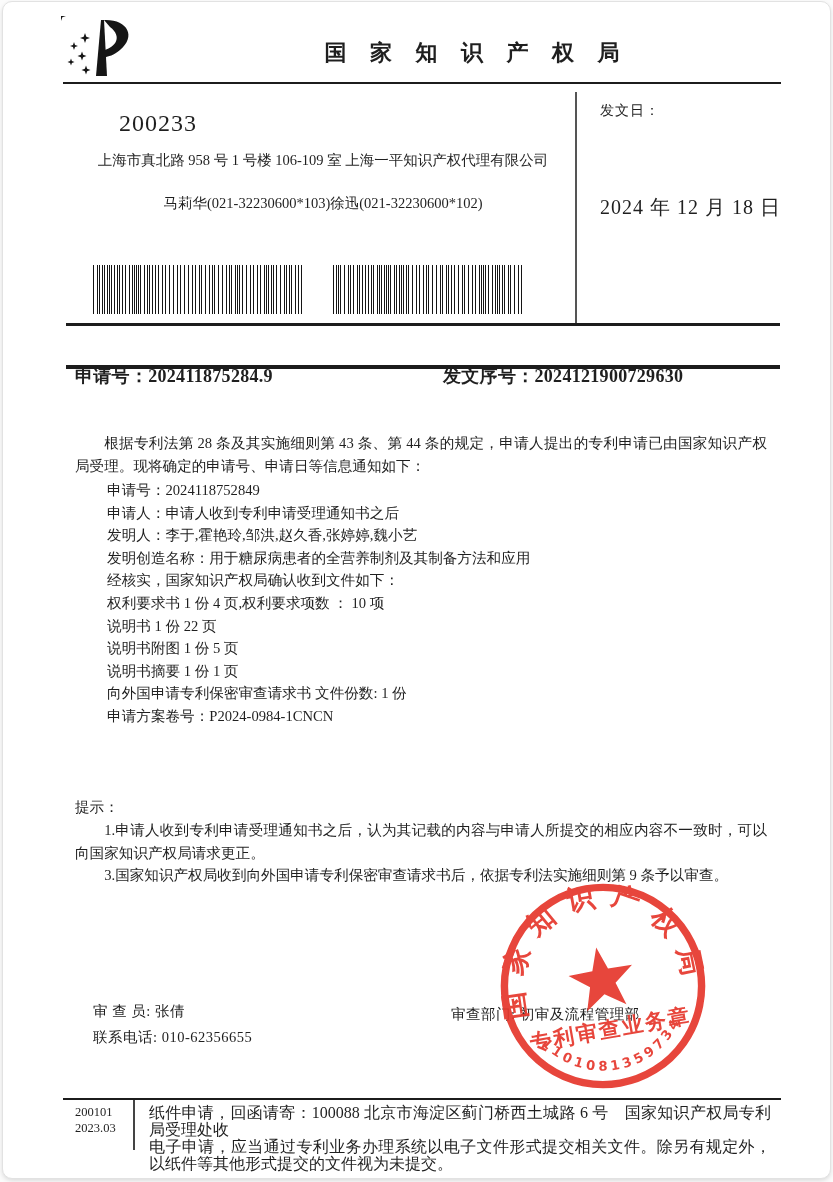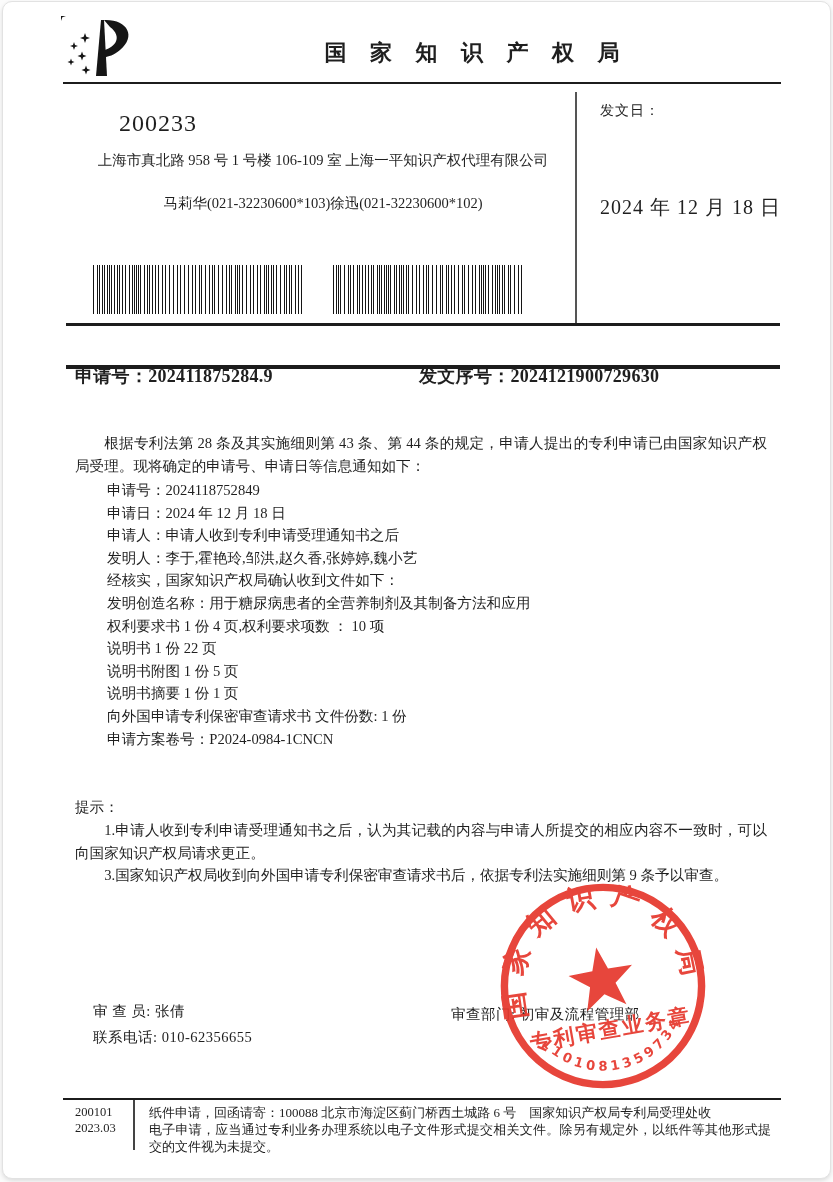--- a/index.html
+++ b/index.html
@@ -28,21 +28,21 @@
   .details div{padding-left:2.2em;}
   .tips{top:794px;line-height:22.3px;}
   .tips .tip{text-indent:2em;text-align:justify;margin:0;}
   .tips-label{margin-bottom:1px;}
   
   .sig{font-size:14.5px;letter-spacing:.5px;}
   
   .stamp{left:492px;top:878px;width:216px;height:212px;transform:rotate(-10deg);opacity:.92;}
   
   .foot-codes{left:72px;top:1102px;font-size:12.5px;line-height:16px;}
-  .foot-text{left:146px;top:1102px;width:622px;font-size:13px;line-height:17px;text-align:justify;}
+  .foot-text{left:146px;top:1102px;width:622px;font-size:16px;line-height:17px;text-align:justify;}
 </style>
 </head>
 <body>
 
 <div class="page">
 
   <svg class="abs" style="left:58px;top:14px;" width="88" height="66" viewBox="0 0 88 66">
     <g fill="#161616">
       <polygon points="40,4 35,60 46,60 43,4"></polygon>
       <path d="M43,4 C66,3 76,20 59,34 C53,39 47,41 44,41 L44,34 C54,31 62,21 49,11 Z"></path>
@@ -68,35 +68,34 @@
   <div class="abs issue-date">2024 年 12 月 18 日</div>
 
   <div class="barcode" style="left:90px;width:212px;"><i style="width:1px;margin-right:3px"></i><i style="width:1px;margin-right:1px"></i><i style="width:1px;margin-right:2px"></i><i style="width:1px;margin-right:1px"></i><i style="width:1px;margin-right:2px"></i><i style="width:1px;margin-right:1px"></i><i style="width:1px;margin-right:1px"></i><i style="width:1px;margin-right:2px"></i><i style="width:1px;margin-right:2px"></i><i style="width:1px;margin-right:1px"></i><i style="width:1px;margin-right:2px"></i><i style="width:1px;margin-right:2px"></i><i style="width:1px;margin-right:3px"></i><i style="width:1px;margin-right:2px"></i><i style="width:1px;margin-right:1px"></i><i style="width:1px;margin-right:1px"></i><i style="width:1px;margin-right:1px"></i><i style="width:1px;margin-right:1px"></i><i style="width:1px;margin-right:3px"></i><i style="width:1px;margin-right:2px"></i><i style="width:1px;margin-right:1px"></i><i style="width:1px;margin-right:2px"></i><i style="width:1px;margin-right:2px"></i><i style="width:1px;margin-right:2px"></i><i style="width:1px;margin-right:3px"></i><i style="width:1px;margin-right:2px"></i><i style="width:1px;margin-right:3px"></i><i style="width:1px;margin-right:3px"></i><i style="width:1px;margin-right:3px"></i><i style="width:1px;margin-right:2px"></i><i style="width:1px;margin-right:3px"></i><i style="width:1px;margin-right:3px"></i><i style="width:1px;margin-right:3px"></i><i style="width:1px;margin-right:2px"></i><i style="width:1px;margin-right:3px"></i><i style="width:1px;margin-right:1px"></i><i style="width:1px;margin-right:3px"></i><i style="width:1px;margin-right:3px"></i><i style="width:1px;margin-right:2px"></i><i style="width:1px;margin-right:1px"></i><i style="width:1px;margin-right:3px"></i><i style="width:1px;margin-right:3px"></i><i style="width:1px;margin-right:3px"></i><i style="width:1px;margin-right:2px"></i><i style="width:1px;margin-right:1px"></i><i style="width:1px;margin-right:3px"></i><i style="width:1px;margin-right:1px"></i><i style="width:1px;margin-right:1px"></i><i style="width:1px;margin-right:2px"></i><i style="width:1px;margin-right:3px"></i><i style="width:1px;margin-right:3px"></i><i style="width:1px;margin-right:2px"></i><i style="width:1px;margin-right:3px"></i><i style="width:1px;margin-right:2px"></i><i style="width:1px;margin-right:3px"></i><i style="width:1px;margin-right:1px"></i><i style="width:1px;margin-right:1px"></i><i style="width:1px;margin-right:2px"></i><i style="width:1px;margin-right:1px"></i><i style="width:1px;margin-right:2px"></i><i style="width:1px;margin-right:3px"></i><i style="width:1px;margin-right:3px"></i><i style="width:1px;margin-right:1px"></i><i style="width:1px;margin-right:2px"></i><i style="width:1px;margin-right:1px"></i><i style="width:1px;margin-right:3px"></i><i style="width:1px;margin-right:2px"></i><i style="width:1px;margin-right:2px"></i><i style="width:1px;margin-right:1px"></i></div>
   <div class="barcode" style="left:330px;width:192px;"><i style="width:1px;margin-right:2px"></i><i style="width:1px;margin-right:1px"></i><i style="width:1px;margin-right:1px"></i><i style="width:1px;margin-right:3px"></i><i style="width:1px;margin-right:3px"></i><i style="width:1px;margin-right:1px"></i><i style="width:1px;margin-right:2px"></i><i style="width:1px;margin-right:3px"></i><i style="width:1px;margin-right:1px"></i><i style="width:1px;margin-right:2px"></i><i style="width:1px;margin-right:2px"></i><i style="width:1px;margin-right:2px"></i><i style="width:1px;margin-right:2px"></i><i style="width:1px;margin-right:1px"></i><i style="width:1px;margin-right:3px"></i><i style="width:1px;margin-right:1px"></i><i style="width:1px;margin-right:1px"></i><i style="width:1px;margin-right:2px"></i><i style="width:1px;margin-right:1px"></i><i style="width:1px;margin-right:1px"></i><i style="width:1px;margin-right:1px"></i><i style="width:1px;margin-right:3px"></i><i style="width:1px;margin-right:1px"></i><i style="width:1px;margin-right:2px"></i><i style="width:1px;margin-right:1px"></i><i style="width:1px;margin-right:1px"></i><i style="width:1px;margin-right:2px"></i><i style="width:1px;margin-right:1px"></i><i style="width:1px;margin-right:3px"></i><i style="width:1px;margin-right:3px"></i><i style="width:1px;margin-right:2px"></i><i style="width:1px;margin-right:3px"></i><i style="width:1px;margin-right:2px"></i><i style="width:1px;margin-right:1px"></i><i style="width:1px;margin-right:3px"></i><i style="width:1px;margin-right:3px"></i><i style="width:1px;margin-right:3px"></i><i style="width:1px;margin-right:1px"></i><i style="width:1px;margin-right:3px"></i><i style="width:1px;margin-right:1px"></i><i style="width:1px;margin-right:2px"></i><i style="width:1px;margin-right:2px"></i><i style="width:1px;margin-right:3px"></i><i style="width:1px;margin-right:3px"></i><i style="width:1px;margin-right:1px"></i><i style="width:1px;margin-right:3px"></i><i style="width:1px;margin-right:3px"></i><i style="width:1px;margin-right:2px"></i><i style="width:1px;margin-right:3px"></i><i style="width:1px;margin-right:1px"></i><i style="width:1px;margin-right:1px"></i><i style="width:1px;margin-right:1px"></i><i style="width:1px;margin-right:2px"></i><i style="width:1px;margin-right:3px"></i><i style="width:1px;margin-right:2px"></i><i style="width:1px;margin-right:1px"></i><i style="width:1px;margin-right:1px"></i><i style="width:1px;margin-right:2px"></i><i style="width:1px;margin-right:1px"></i><i style="width:1px;margin-right:3px"></i><i style="width:1px;margin-right:1px"></i><i style="width:1px;margin-right:3px"></i><i style="width:1px;margin-right:3px"></i><i style="width:1px;margin-right:2px"></i><i style="width:1px;margin-right:1px"></i></div>
 
   <div class="rule" style="left:63px;top:321px;width:714px;height:3px;"></div>
 
   <div class="abs approw" style="left:72px;">
     <span>申请号：</span><span>202411875284.9</span>
   </div>
-  <div class="abs approw" style="left:416px;">
+  <div class="abs approw" style="left:440px;">
     <span>发文序号：</span><span>2024121900729630</span>
   </div>
   <div class="rule" style="left:63px;top:363px;width:714px;height:3.5px;"></div>
 
 
   <div class="abs body-text intro">根据专利法第 28 条及其实施细则第 43 条、第 44 条的规定，申请人提出的专利申请已由国家知识产权局受理。现将确定的申请号、申请日等信息通知如下：</div>
 
   <div class="abs body-text details">
     <div>申请号：2024118752849</div>
-    <div>申请日：2024 年 12 月 18 日</div>
     <div>申请人：申请人收到专利申请受理通知书之后</div>
     <div>发明人：李于,霍艳玲,邹洪,赵久香,张婷婷,魏小艺</div>
+    <div>发明创造名称：用于糖尿病患者的全营养制剂及其制备方法和应用</div>
     <div>经核实，国家知识产权局确认收到文件如下：</div>
-    <div>发明创造名称：用于糖尿病患者的全营养制剂及其制备方法和应用</div>
     <div>权利要求书 1 份 4 页,权利要求项数 ： 10 项</div>
     <div>说明书 1 份 22 页</div>
     <div>说明书附图 1 份 5 页</div>
     <div>说明书摘要 1 份 1 页</div>
     <div>向外国申请专利保密审查请求书 文件份数: 1 份</div>
     <div>申请方案卷号：P2024-0984-1CNCN</div>
   </div>
 
   <div class="abs body-text tips">
     <div class="tips-label">提示：</div>

